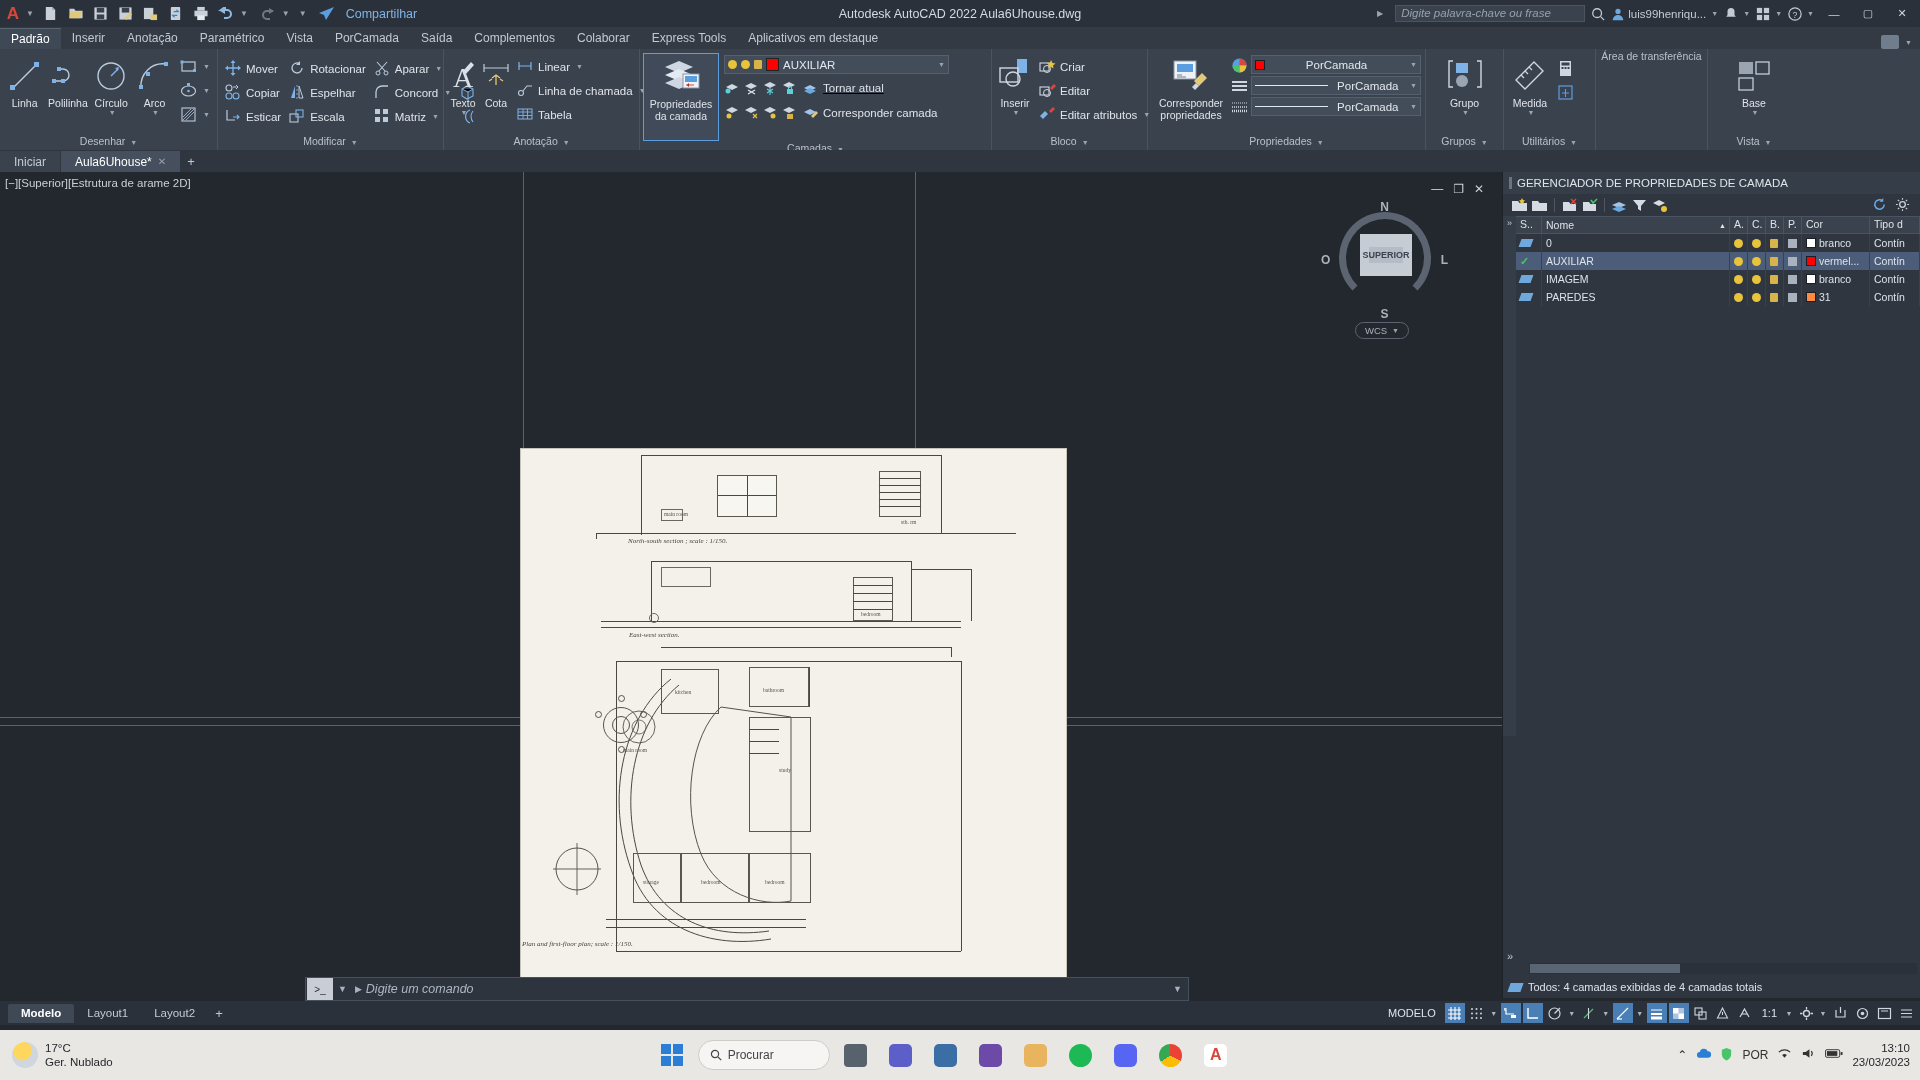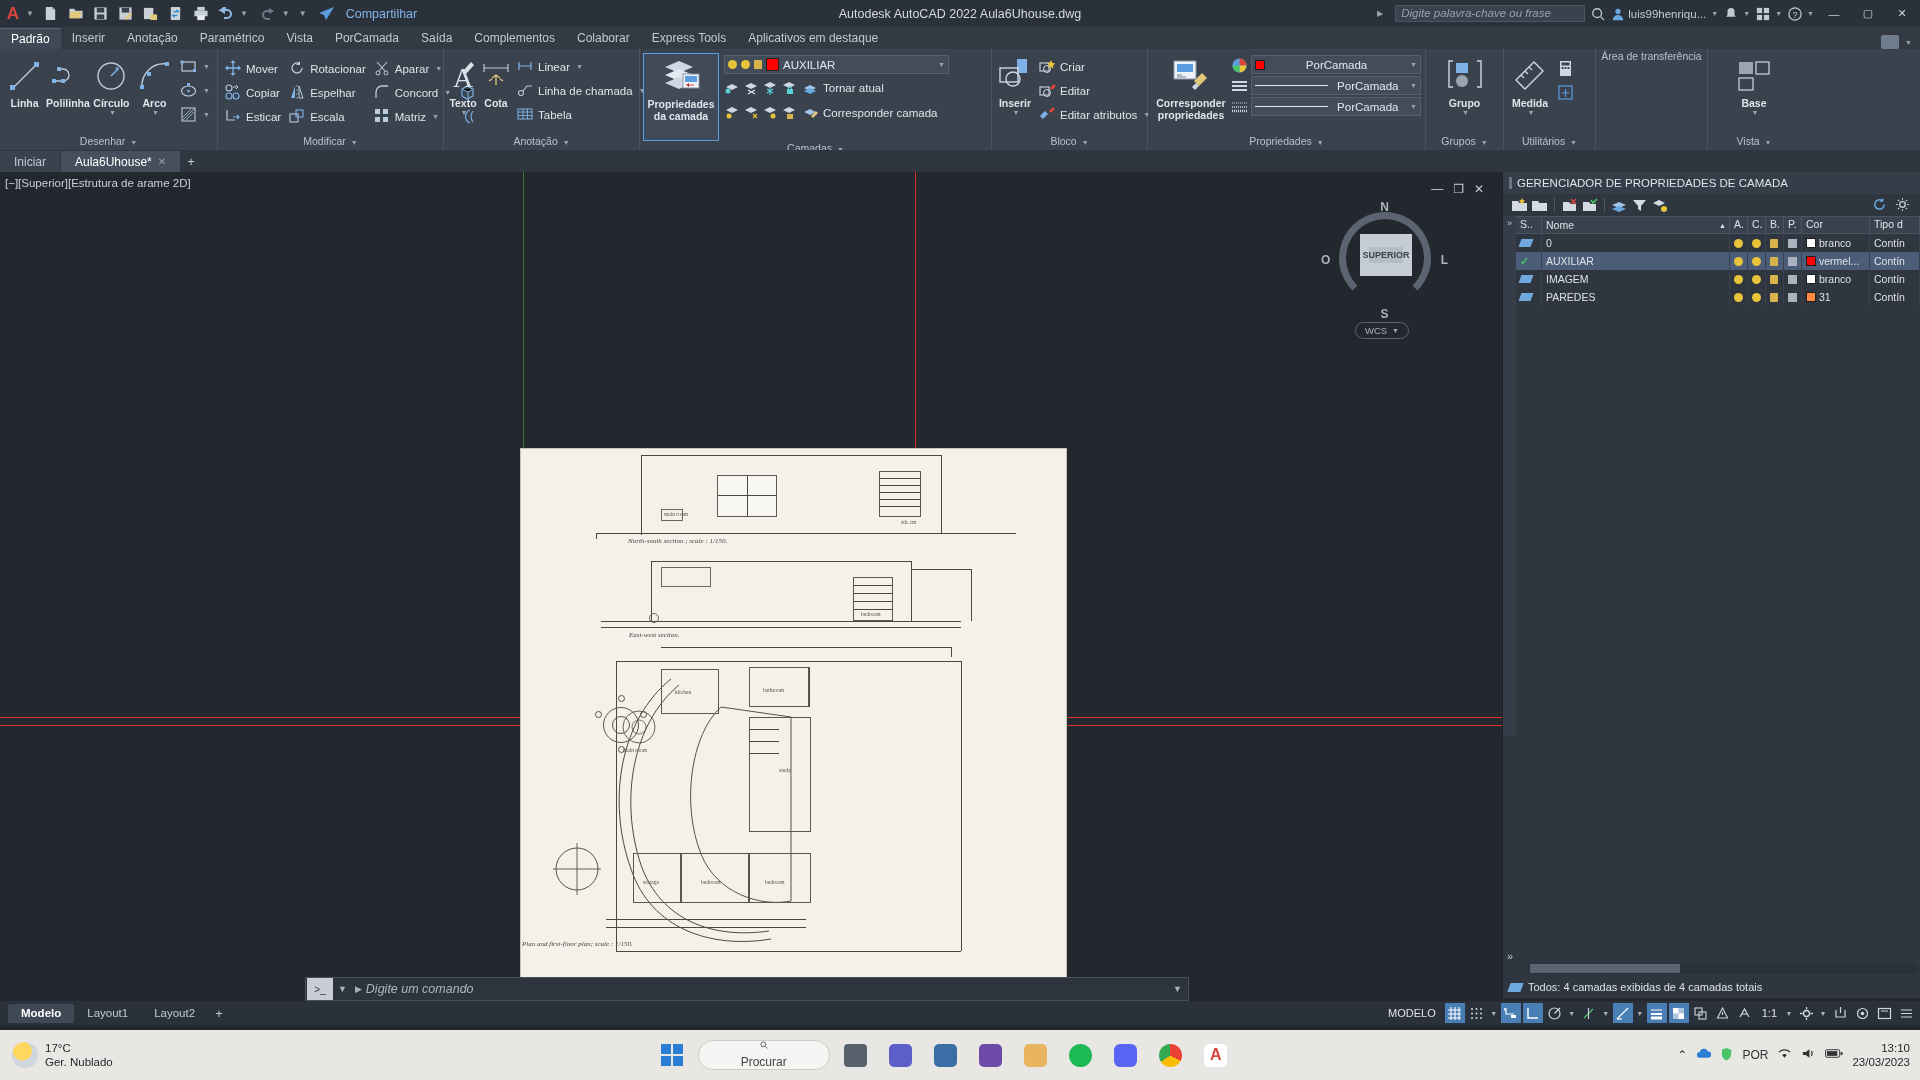--- a/index.html
+++ b/index.html
@@ -39,21 +39,21 @@
   .ribbon { position:absolute; top:49px; left:0; width:1920px; height:101px;
     background:#3a424e; display:flex; }
   .panel { position:relative; height:101px; border-right:1px solid #4a5362;
     display:flex; flex-direction:column; }
   .panel-body { flex:1; display:flex; align-items:flex-start; padding:4px 3px 0; }
   .panel-title { height:16px; font-size:10.5px; color:#b9c1cb; text-align:center;
     line-height:14px; }
   .big-btn { width:46px; display:flex; flex-direction:column; align-items:center;
     padding-top:2px; }
   .big-btn .glyph { height:42px; display:flex; align-items:center; justify-content:center; }
-  .big-btn .lbl { font-size:10.5px; color:#dfe4ea; text-align:center; line-height:11px; margin-top:1px;font-weight:bold; }
+  .big-btn .lbl { font-size:10.5px; color:#dfe4ea; text-align:center; line-height:11px; margin-top:1px; }
   .small-col { display:flex; flex-direction:column; gap:1px; padding-top:2px; }
   .small-btn { display:flex; align-items:center; gap:4px; height:23px; padding:0 4px; }
   .small-btn .lbl { font-size:11.5px; color:#dfe4ea; white-space:nowrap; }
   .caret { color:#9aa4b0; font-size:7px; margin-left:2px; }
   .icon-sq { width:17px; height:17px; display:inline-block; }
   .drop-row { display:flex; align-items:flex-end; gap:3px; }
 
   .layer-combo { width:182px; height:19px; background:#434c59; border:1px solid #555f6d;
     display:flex; align-items:center; gap:4px; padding:0 3px; }
   .layer-combo .swatch { width:13px;height:13px;background:#ff0000;border:1px solid #222; }
@@ -189,21 +189,21 @@
   .tb-weather { display:flex; align-items:center; gap:7px; padding-left:12px; width:210px; }
   .tb-weather .w-ico { width:26px;height:26px;border-radius:50%;
     background:radial-gradient(circle at 40% 35%, #ffd75e 0 40%, #cfd6de 42% 100%); }
   .tb-weather .w-txt { font-size:11.5px; color:#25272b; line-height:14px; }
   .tb-center { flex:1; display:flex; align-items:center; justify-content:center; gap:7px; }
   .win-logo { width:22px;height:22px; display:grid; grid-template-columns:1fr 1fr;
     grid-template-rows:1fr 1fr; gap:2px; }
   .win-logo i { background:#2a7fd4; display:block; }
   .tb-search { width:132px; height:30px; background:#f6f5f3; border:1px solid #cfcbc6;
     border-radius:16px; display:flex; align-items:center; gap:6px; padding:0 11px;
-    font-size:12px; color:#444;flex-direction:column; }
+    font-size:12px; color:#444; }
   .tb-app { width:38px; height:38px; display:flex; align-items:center; justify-content:center;
     border-radius:5px; }
   .tb-app .sq { width:23px;height:23px;border-radius:5px; }
   .tb-right { display:flex; align-items:center; gap:9px; padding-right:10px; }
   .tb-clock { font-size:11.5px; color:#25272b; text-align:right; line-height:14px; }
   .tray-ico { font-size:12px; color:#333; }
 </style>
 </head>
 <body>
 
@@ -613,21 +613,21 @@
       </div>
       <div style="display:flex;flex-direction:column;gap:2px;padding-left:5px;padding-top:2px;">
         <div class="layer-combo" style="width:225px;">
           <span class="bulb"></span>
           <span class="sun"></span>
           <span class="lock"></span>
           <span class="swatch"></span>
           <span class="txt">AUXILIAR</span>
           <span class="caret">▼</span>
         </div>
-        <div style="display:flex;gap:2px;align-items:center;">
+        <div style="display:flex;gap:2px;align-items:center;text-decoration:underline;">
           <span class="icon-sq">
             <svg width="17" height="17" viewBox="0 0 17 17">
                 <path d="M2 8l6-3 6 3-6 3z" fill="#cfd8e2"></path>
                 <circle cx="4" cy="12" r="2.5" fill="#5bd0d8"></circle>
               </svg></span>
           <span class="icon-sq">
             <svg width="17" height="17" viewBox="0 0 17 17">
                 <path d="M2 7l6-3 6 3-6 3z" fill="#cfd8e2"></path>
                 <path d="M5 11l7 4M12 11l-7 4" stroke="#e3eaf1" stroke-width="1.1"></path>
               </svg></span>

